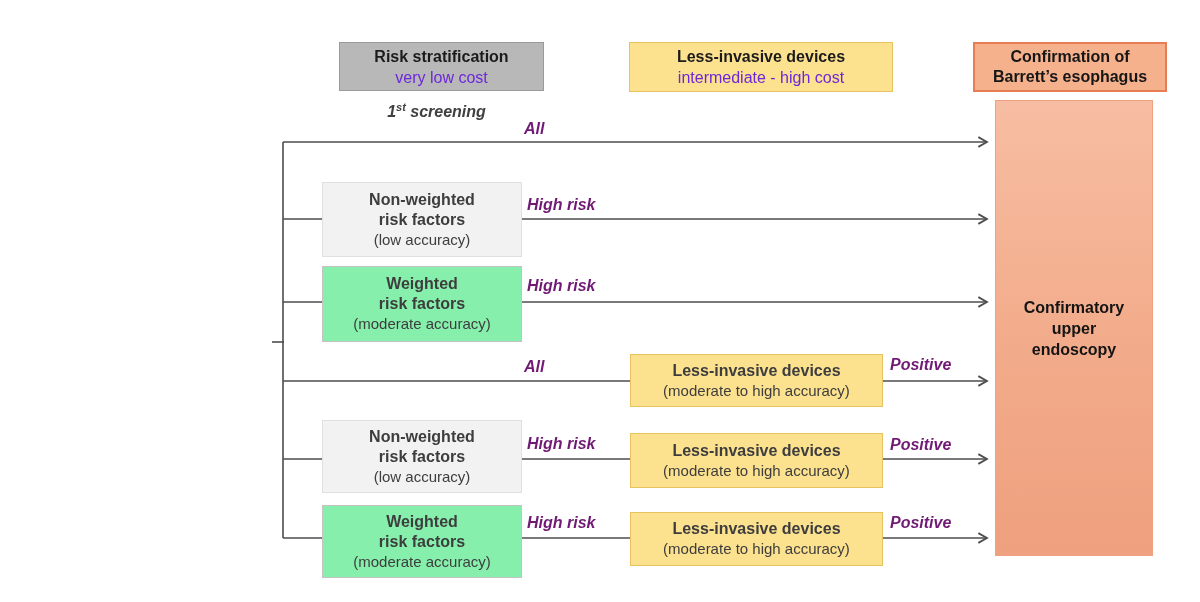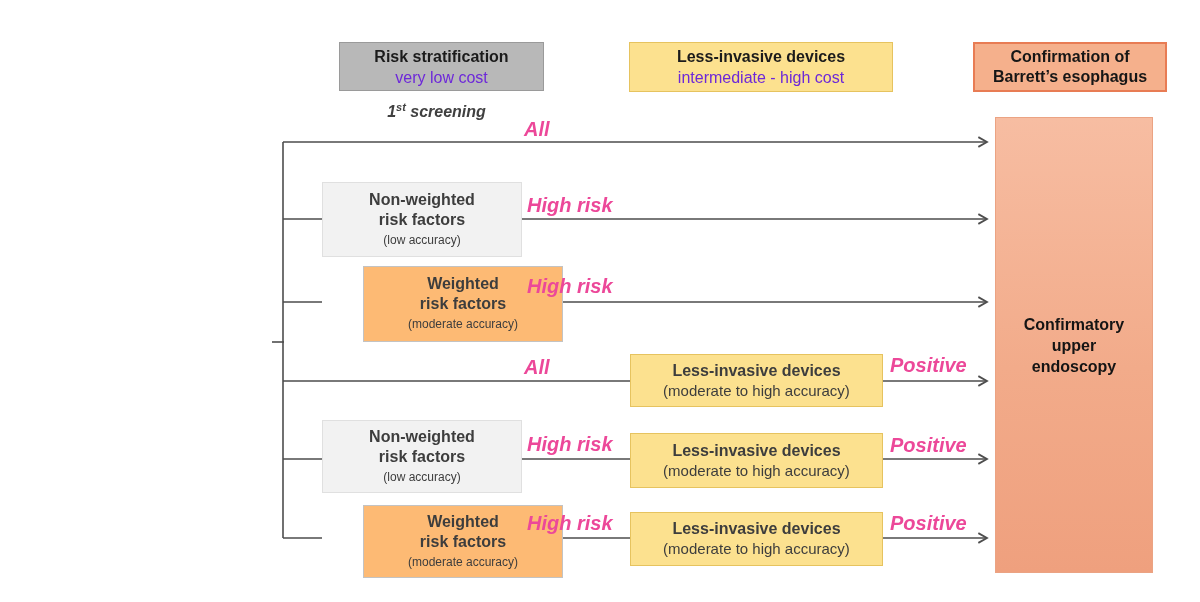--- a/index.html
+++ b/index.html
@@ -27,40 +27,40 @@
   .ellipse{
     border-radius:50%;
     background:#f0f0f0;
     border:1.5px solid #2a2a2a;
     font-weight:bold;font-size:16px;color:#111;line-height:21px;
   }
   .riskbox{
     border:1px solid #e0e0e0;background:#f2f2f2;
     color:#3d3d3d;line-height:20px;
   }
-  .riskbox.dark{background:#fdba74;border-color:#c3c3c3;margin-left:41px;}
+  .riskbox.dark{background:#86efac;border-color:#c3c3c3;}
   .riskbox .b{font-weight:bold;font-size:16px;text-align:center;}
-  .riskbox .r{font-size:12px;}
+  .riskbox .r{font-size:15px;}
   .yellowbox{
     background:#fce18f;border:1px solid #e6c35f;
     color:#3d3d3d;line-height:20px;
   }
   .yellowbox .b{font-weight:bold;font-size:16px;}
   .yellowbox .r{font-size:15px;}
   .endobox{
     background:linear-gradient(180deg,#f7bda2 0%,#f2ab8a 55%,#efa07e 100%);
     border:1px solid #eba383;
     font-weight:bold;font-size:16px;color:#141414;line-height:21px;
   }
   .confhdr{
     background:#f5b08c;border:2px solid #e87c54;
     font-weight:bold;font-size:16px;color:#161616;line-height:20px;
   }
   .branch-label{
-    font-weight:bold;font-style:italic;font-size:20px;color:#ec4899;
+    font-weight:bold;font-style:italic;font-size:16px;color:#701a75;
     white-space:nowrap;line-height:18px;
   }
 </style>
 </head>
 <body>
 
 <div id="canvas">
 
   <svg id="lines" viewBox="0 0 1200 602" xmlns="http://www.w3.org/2000/svg">
     <defs>
@@ -108,21 +108,21 @@
   <div class="abs box confhdr" style="left:973px;top:42px;width:194px;height:50px;text-align:right;">
     <div>Confirmation of</div>
     <div>Barrett’s esophagus</div>
   </div>
 
   <div class="abs screening" style="left:334px;top:98px;width:205px;">
     <span>1</span><sup>st</sup><span> screening</span>
   </div>
 
 
-  <div class="abs box endobox" style="left:995px;top:117px;width:158px;height:456px;">
+  <div class="abs box endobox" style="left:995px;top:100px;width:158px;height:456px;">
     <div style="width:118px;">Confirmatory upper endoscopy</div>
   </div>
 
   <div class="abs box riskbox" style="left:322px;top:182px;width:200px;height:75px;">
     <div class="b">Non-weighted</div>
     <div class="b">risk factors</div>
     <div class="r">(low accuracy)</div>
   </div>
 
   <div class="abs box riskbox dark" style="left:322px;top:266px;width:200px;height:76px;">

